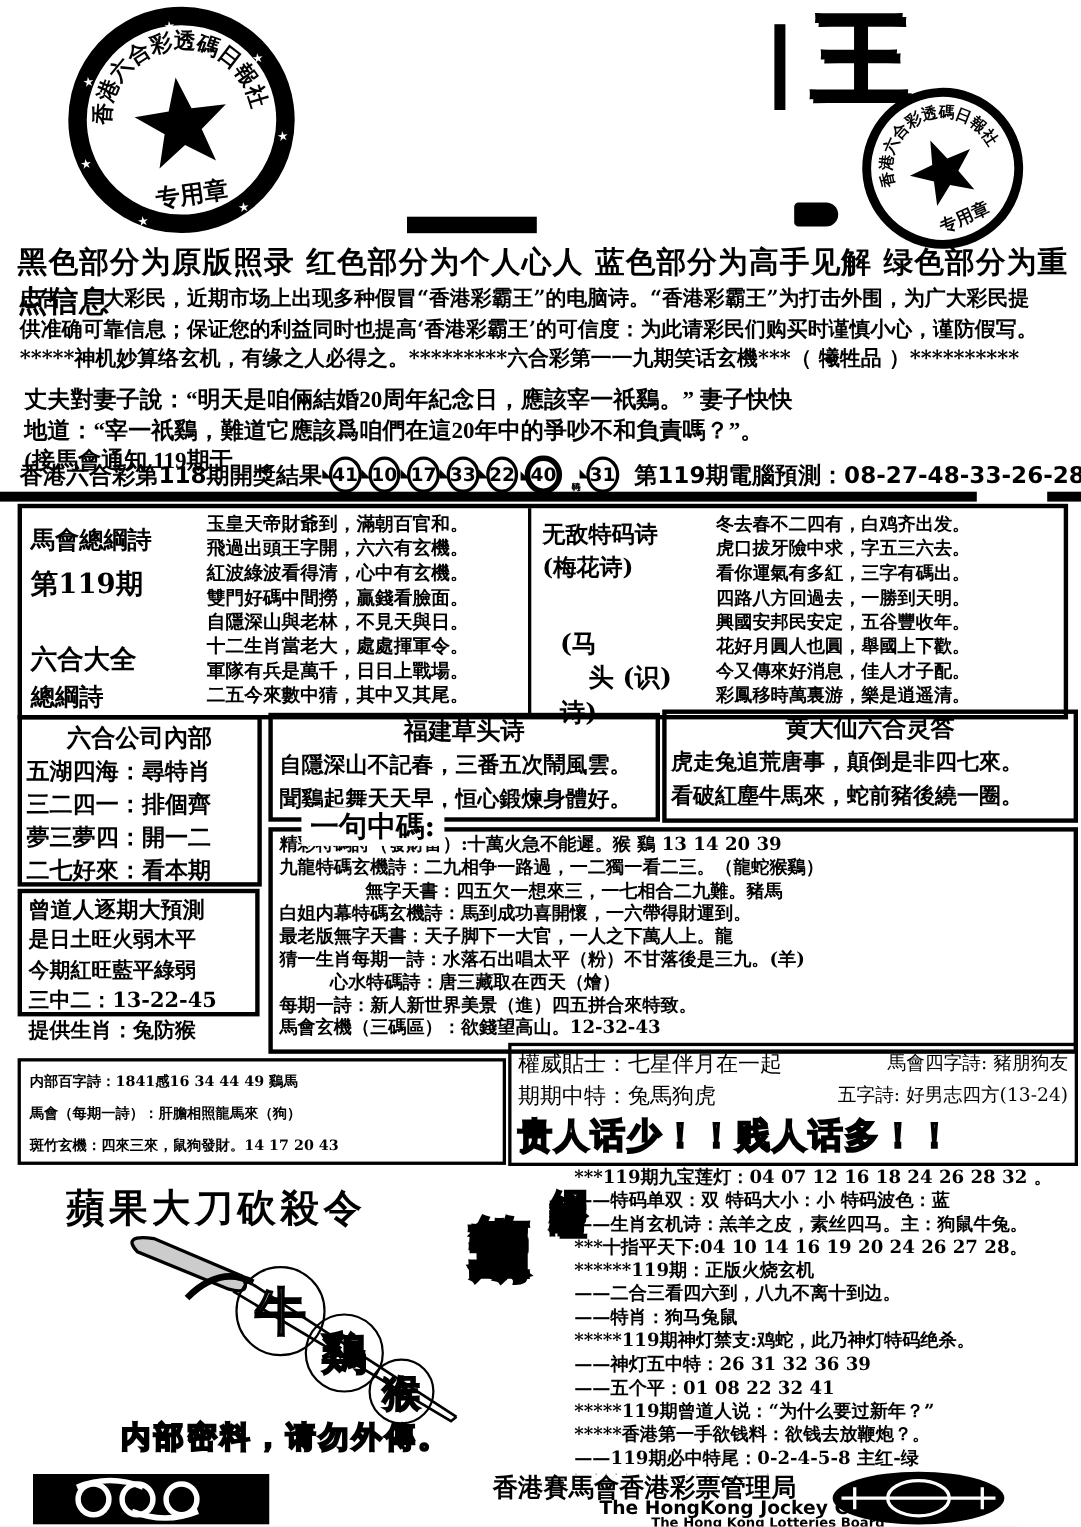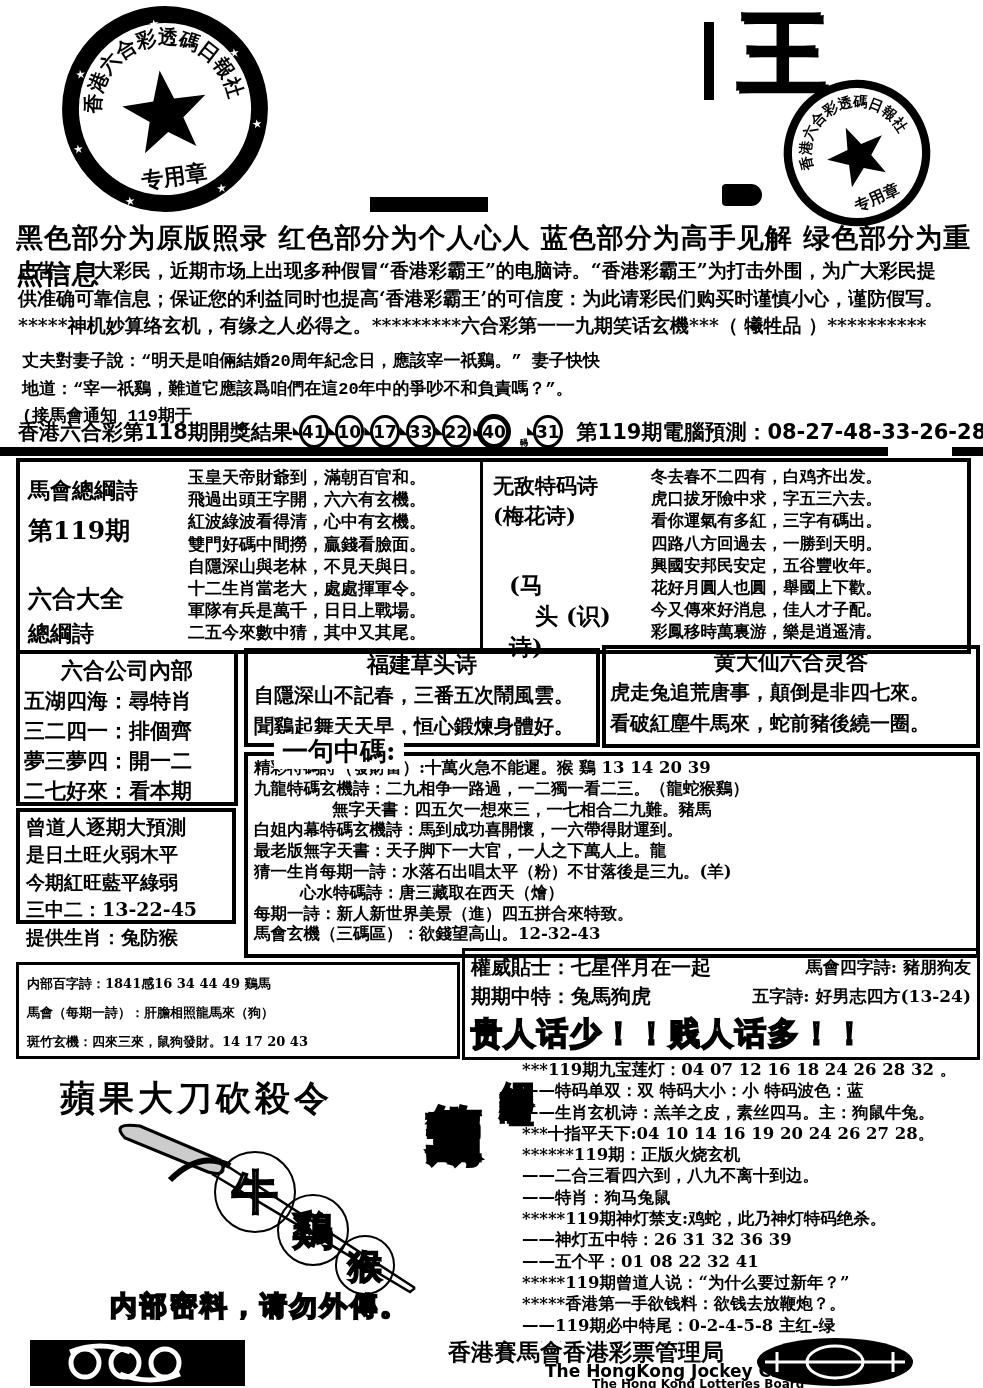--- a/index.html
+++ b/index.html
@@ -12,21 +12,21 @@
   .masthead-char{left:736px;top:6px;font-size:92px;font-weight:900;line-height:1;
         font-family:"DejaVu Serif",serif;text-shadow:3px 3px 0 #000;}
   .masthead-stroke{left:704px;top:22px;width:10px;height:78px;background:#000;}
   .masthead-bar{left:370px;top:197px;width:118px;height:15px;background:#000;}
   .masthead-blob{left:722px;top:184px;width:40px;height:22px;background:#000;border-radius:4px 11px 11px 4px;}
   
   .legend{left:16px;top:220px;width:960px;font-size:27px;font-weight:bold;letter-spacing:1px;}
   .notice{width:952px;font-size:19px;font-weight:bold;font-family:"DejaVu Serif",serif;}
   .n1{left:18px;top:258px;} .n2{left:18px;top:286px;}
   .banner{left:18px;top:313px;width:952px;font-size:19px;font-weight:bold;font-family:"DejaVu Serif",serif;}
-  .joke{width:940px;font-size:17px;font-weight:bold;font-family:Liberation Mono, monospace;}
+  .joke{width:940px;font-size:21px;font-weight:bold;font-family:Liberation Serif, serif;}
   .j1{left:22px;top:349px;} .j2{left:22px;top:377px;} .j3{left:22px;top:404px;}
   
   .results{left:18px;top:414px;width:960px;display:flex;align-items:center;gap:4px;}
   .res-label{font-size:21px;font-weight:bold;white-space:nowrap;}
   .circ{display:inline-flex;align-items:center;justify-content:center;width:27px;height:27px;
         border:3px solid #000;border-radius:50%;font-size:17px;font-weight:bold;margin-left:2px;position:relative;}
   .circ::before{content:"◣";position:absolute;left:-9px;top:6px;font-size:11px;}
   .circ.big{border-width:5px;width:25px;height:25px;font-weight:900;}
   .special-label{writing-mode:vertical-rl;text-orientation:upright;font-size:8px;font-weight:bold;
         line-height:1;width:10px;margin-left:4px;}
@@ -68,21 +68,21 @@
   .zeng-box{left:16px;top:808px;width:220px;height:116px;border:4px solid #000;box-sizing:border-box;
         font-family:"DejaVu Serif",serif;padding:2px 6px;}
   .zeng-box .tt{font-size:20px;font-weight:bold;}
   .zeng-box .ln{font-size:19px;font-weight:bold;line-height:27.5px;white-space:nowrap;}
   
   .inner-box{left:16px;top:962px;width:444px;height:97px;border:3px solid #000;box-sizing:border-box;
         font-family:"DejaVu Serif",serif;padding:4px 8px;}
   .inner-box .ln{font-size:13px;font-weight:bold;line-height:29px;white-space:nowrap;}
   .auth-box{left:462px;top:948px;width:518px;height:112px;border:3px solid #000;box-sizing:border-box;
         font-family:"DejaVu Serif",serif;padding:2px 6px;}
-  .auth-row{display:flex;justify-content:space-between;font-weight:bold;line-height:29px;white-space:nowrap;align-items:flex-end;}
+  .auth-row{display:flex;justify-content:space-between;font-weight:normal;line-height:29px;white-space:nowrap;align-items:flex-end;}
   .auth-row .l{font-size:20px;} .auth-row .r{font-size:17px;}
   .shout{font-size:31px;font-weight:900;color:#fff;-webkit-text-stroke:2px #000;letter-spacing:2px;line-height:44px;}
   
   .apple-title{left:60px;top:1075px;font-size:35px;font-weight:900;letter-spacing:4px;}
   .sword{left:70px;top:1120px;}
   .secret-note{left:110px;top:1288px;font-size:27px;font-weight:900;color:#fff;-webkit-text-stroke:2px #000;letter-spacing:3px;}
   .vert-big{left:418px;top:1060px;height:288px;writing-mode:vertical-rl;text-orientation:upright;
         font-size:55px;font-weight:900;color:#fff;-webkit-text-stroke:2.5px #000;letter-spacing:2px;}
   .vert-small{left:494px;top:1056px;height:200px;writing-mode:vertical-rl;text-orientation:upright;
         font-size:33px;font-weight:900;color:#fff;-webkit-text-stroke:2px #000;letter-spacing:3px;}

